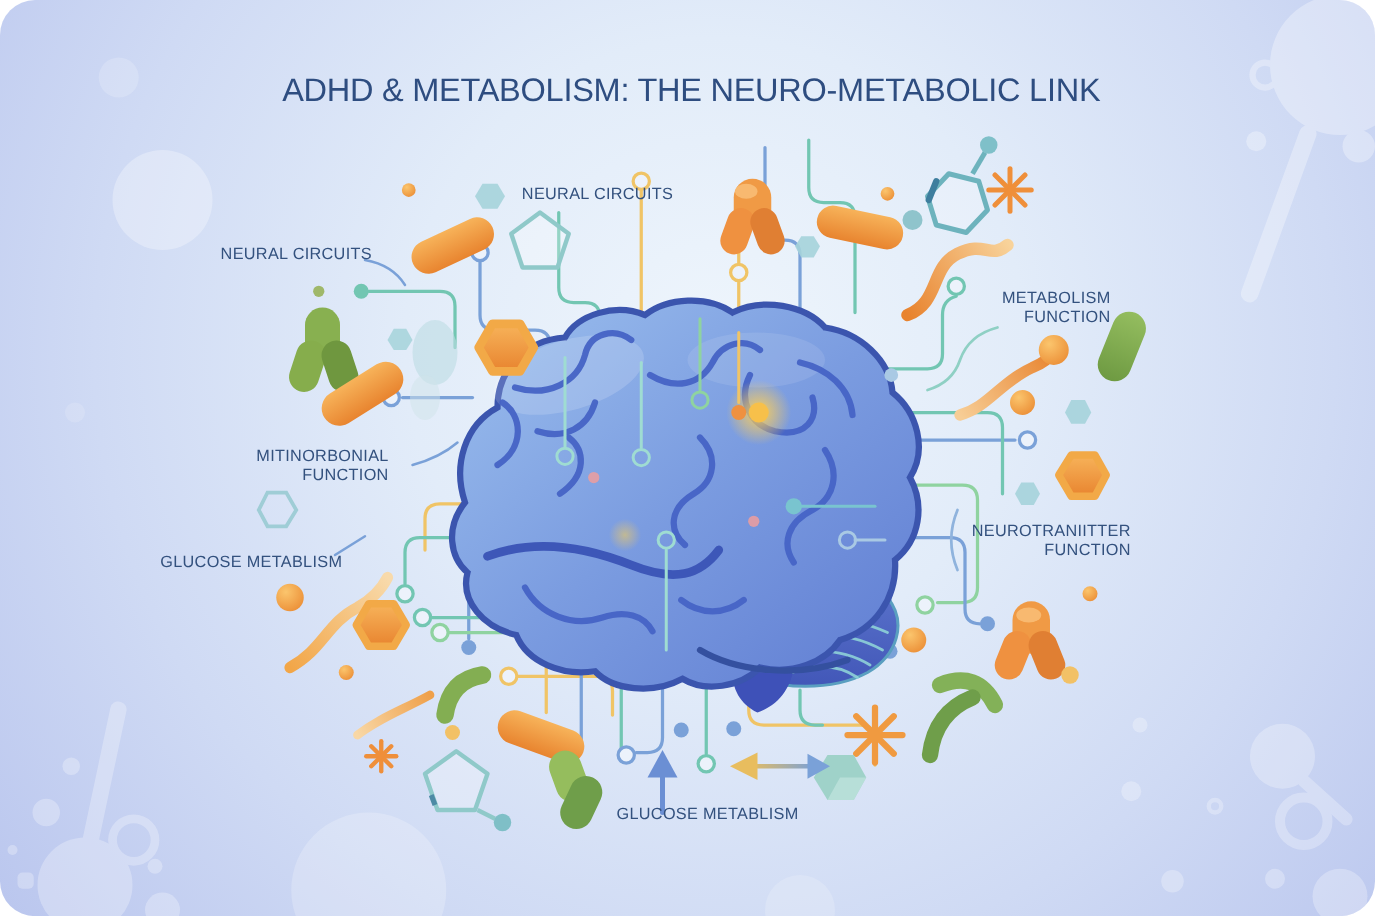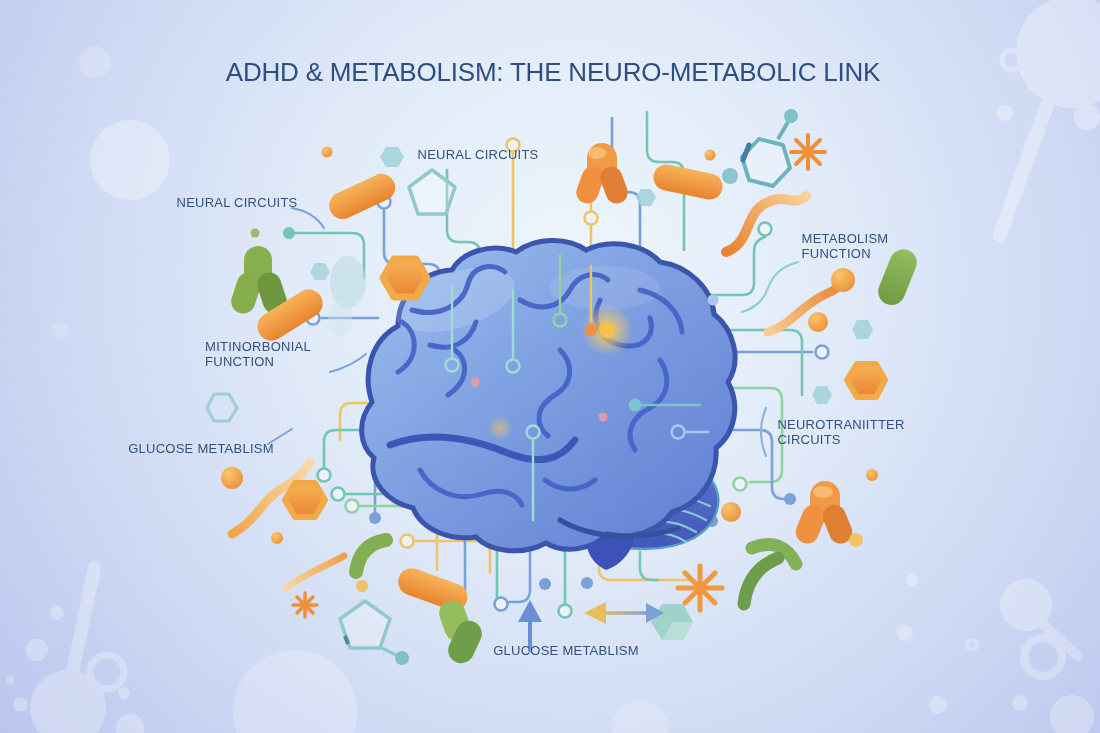--- a/index.html
+++ b/index.html
@@ -1,26 +1,27 @@
 <!DOCTYPE html>
 <html><head>
 <meta charset="utf-8">
 <style>
   html,body{margin:0;padding:0;}
   .canvas{
     position:relative;width:1100px;height:733px;overflow:hidden;
     font-family:"Liberation Sans",sans-serif;
     background:
       radial-gradient(circle at 52% 38%, #eef5fc 0%, #e2ecf9 34%, #cfdaf4 68%, #bac6ee 100%);
+    border-radius: 28px;
   }
   svg{position:absolute;left:0;top:0;}
   .lbl{
     position:absolute;transform:translate(-50%,-50%);
     color:#33517e;font-size:13px;letter-spacing:.25px;
-    text-align:left;white-space:pre-line;line-height:1.18;font-weight:400;
+    text-align:right;white-space:pre-line;line-height:1.18;font-weight:400;
   }
   .title{
     position:absolute;transform:translate(-50%,-50%);
     color:#2e4d80;font-size:26px;letter-spacing:-0.2px;font-weight:400;
     white-space:nowrap;
   }
 </style>
 </head>
 <body>
 
@@ -365,23 +366,23 @@
 
 <div class="title" style="left:553px;top:72px">ADHD &amp; METABOLISM: THE NEURO-METABOLIC LINK</div>
 
 <div class="lbl" style="left:478px;top:155px">NEURAL CIRCUITS</div>
 
 <div class="lbl" style="left:237px;top:203px">NEURAL CIRCUITS</div>
 
 <div class="lbl" style="left:845px;top:246px">METABOLISM
 FUNCTION</div>
 
-<div class="lbl" style="left:258px;top:354px">MITINORBONIAL
+<div class="lbl" style="left:258px;top:372px">MITINORBONIAL
 FUNCTION</div>
 
 <div class="lbl" style="left:201px;top:449px">GLUCOSE METABLISM</div>
 
 <div class="lbl" style="left:841px;top:432px">NEUROTRANIITTER
-CIRCUITS</div>
+FUNCTION</div>
 
 <div class="lbl" style="left:566px;top:651px">GLUCOSE METABLISM</div>
 
 </div>
 
 </body></html>

